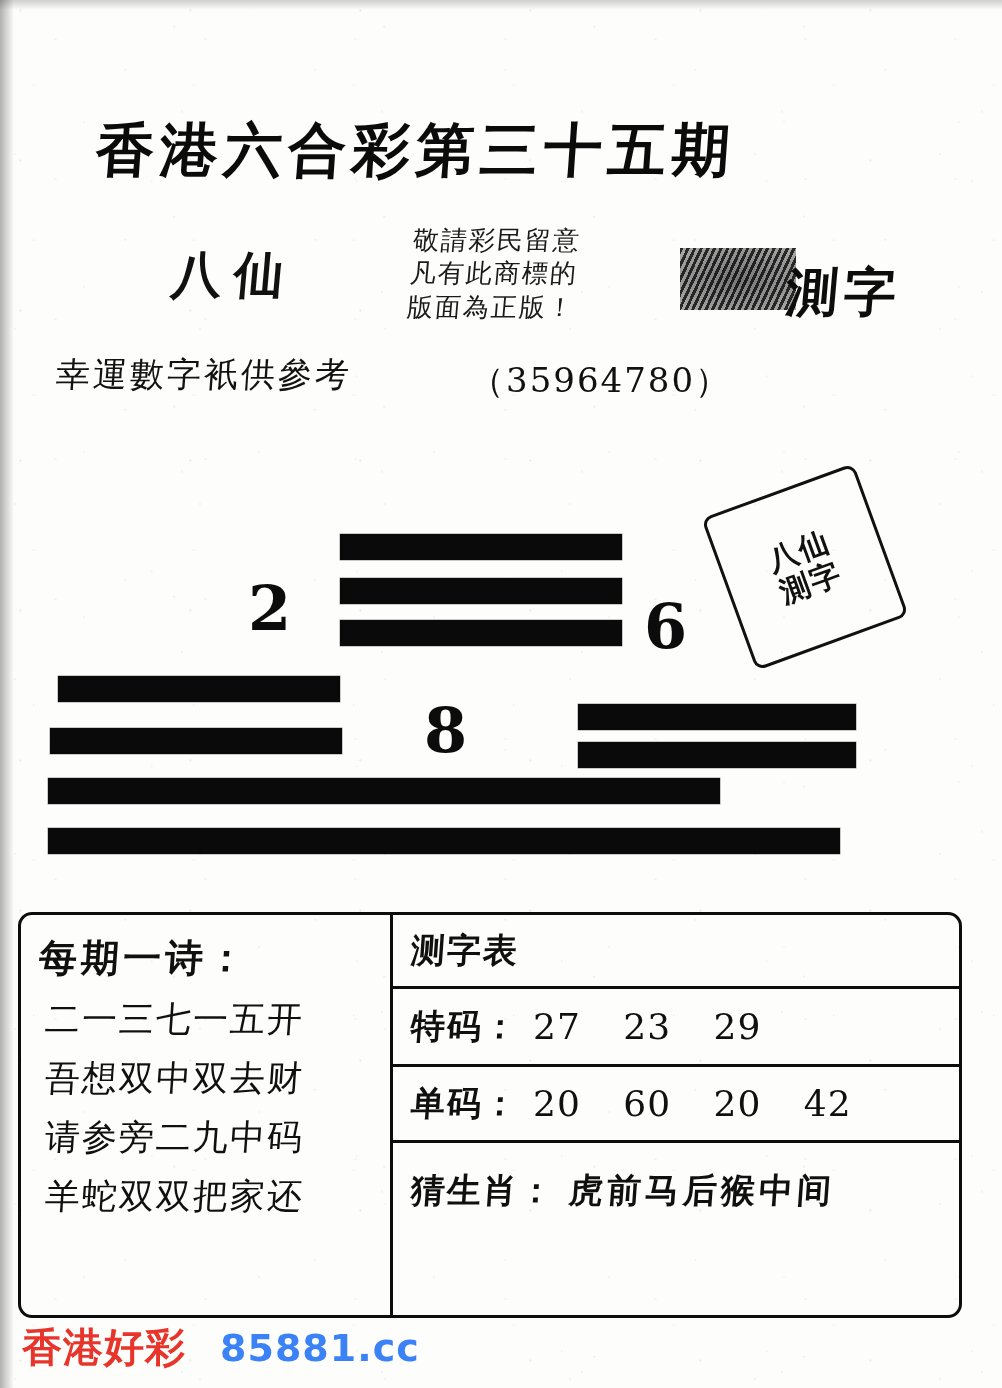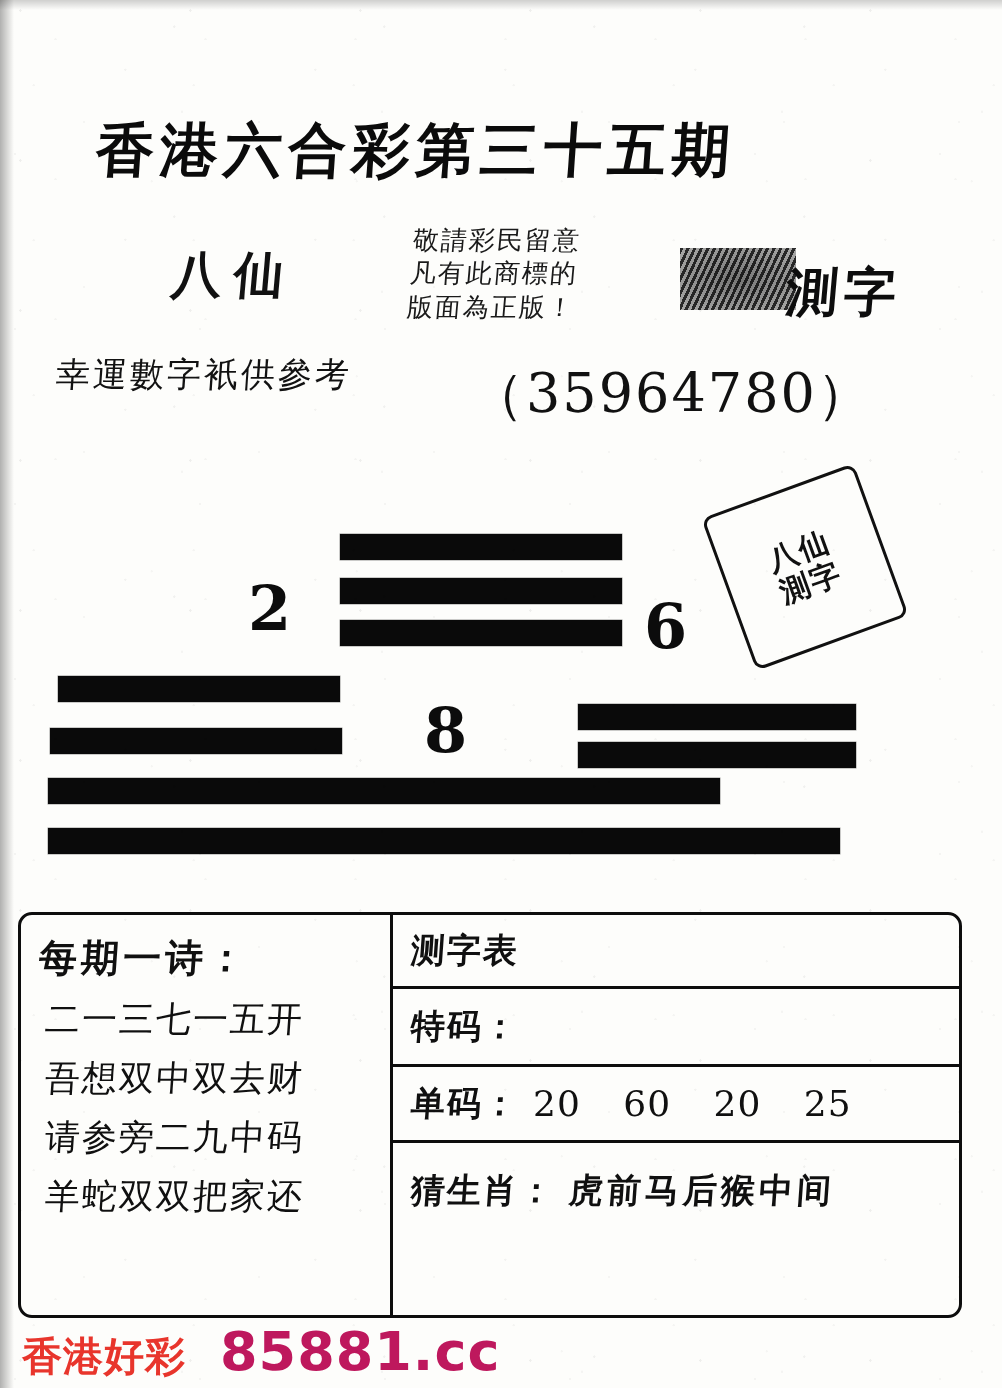--- a/index.html
+++ b/index.html
@@ -110,21 +110,21 @@
     top: 352px;
     font-size: 34px;
     letter-spacing: 3px;
     color: #121212;
     transform: skewX(-4deg);
   }
   .lucky-num {
     position: absolute;
     left: 470px;
     top: 358px;
-    font-size: 54px;
+    font-size: 34px;
     letter-spacing: 2px;
     color: #111;
     font-family: "DejaVu Serif", serif;
   }
 
   
   .bars { position: absolute; left: 0; top: 0; width: 1002px; height: 1388px; pointer-events: none; }
   .bar {
     position: absolute;
     background: #0a0a0a;
@@ -250,23 +250,23 @@
     gap: 34px;
   }
   .footer-cn {
     font-size: 40px;
     font-weight: 700;
     color: #e8352c;
     letter-spacing: 1px;
     font-family: "DejaVu Sans", sans-serif;
   }
   .footer-url {
-    font-size: 54px;
-    font-weight: 700;
-    color: #be185d;
+    font-size: 38px;
+    font-weight: 700;
+    color: #3b82f6;
     letter-spacing: 1px;
     font-family: "DejaVu Sans", sans-serif;
   }
 </style>
 </head>
 <body>
 
 <div class="page">
 
   <div class="edge-top"></div>
@@ -324,29 +324,34 @@
     </div>
 
     <div class="right-col">
 
       <div class="rc-row rc-h">
         <span class="rc-label">测字表</span>
       </div>
 
       <div class="rc-row rc-a">
         <span class="rc-label">特码：</span>
+        <span class="nums">
+          <span>27</span>
+          <span>23</span>
+          <span>29</span>
+        </span>
       </div>
 
       <div class="rc-row rc-b">
         <span class="rc-label">单码：</span>
         <span class="nums">
           <span>20</span>
           <span>60</span>
           <span>20</span>
-          <span>25</span>
+          <span>42</span>
         </span>
       </div>
 
 
       <div class="rc-row rc-d">
         <span class="rc-label">猜生肖：</span>
         <span class="zodiac">虎前马后猴中间</span>
       </div>
 
     </div>

